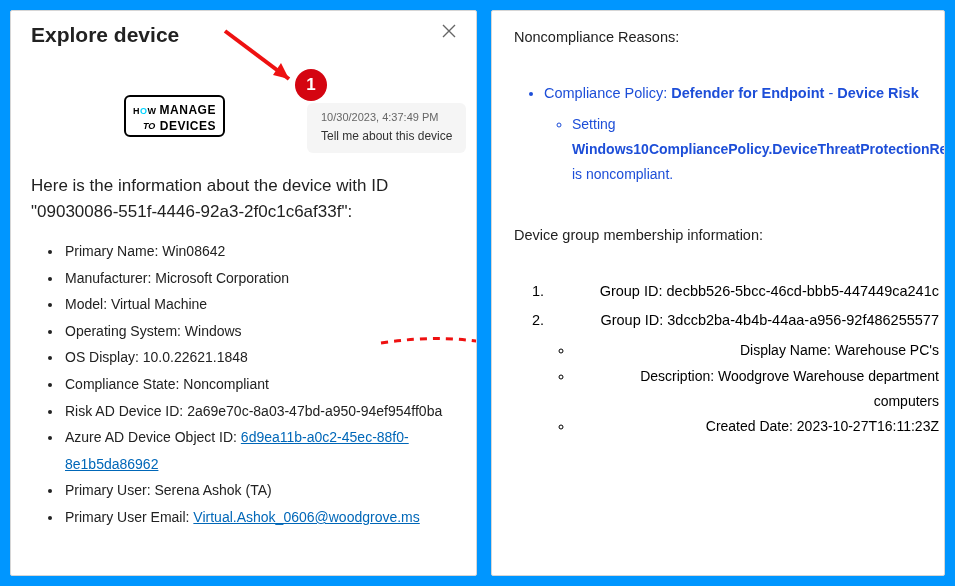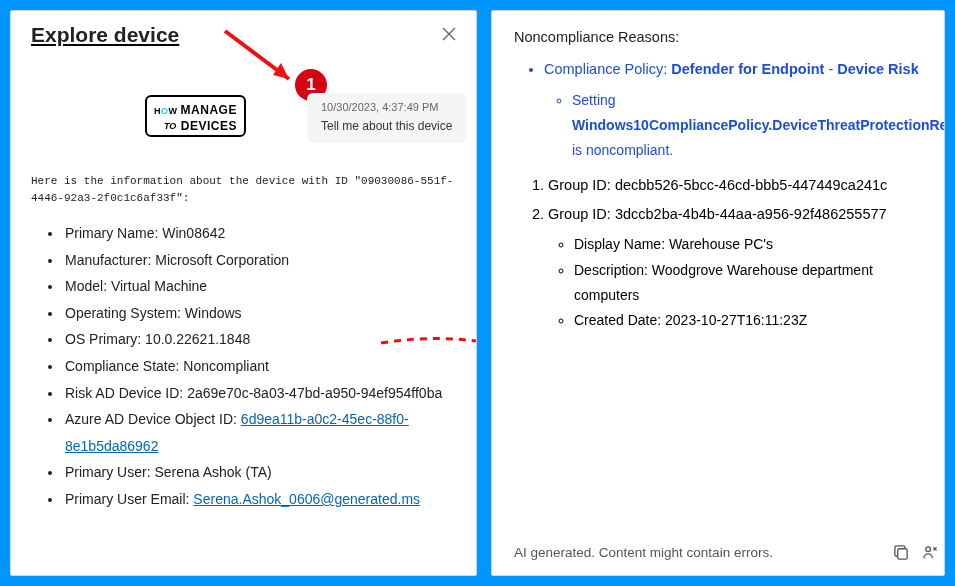--- a/index.html
+++ b/index.html
@@ -1,41 +1,41 @@
 <!DOCTYPE html>
 <html><head>
   <meta charset="utf-8">
   <style>
     * { margin: 0; padding: 0; box-sizing: border-box; font-family: "Segoe UI", -apple-system, sans-serif; }
     body { width: 955px; height: 586px; background: #0096ff; display: flex; gap: 14px; padding: 10px; overflow: hidden; }
     .pane { background: #fff; border: 1px solid #d6d6d6; border-radius: 2px; overflow: hidden; }
     .left { flex: 1; padding: 12px 20px 16px 20px; position: relative; }
-    .right { flex: 1; padding: 18px 5px 14px 22px; display: flex; flex-direction: column; }
-    .head { display: flex; align-items: center; justify-content: space-between; text-decoration: underline; }
+    .right { flex: 1; padding: 18px 5px 14px 22px; display: flex; flex-direction: column; gap: 24px; }
+    .head { display: flex; align-items: flex-start; justify-content: space-between; }
     .title { font-size: 21px; font-weight: 600; color: #222; }
     .close { font-size: 18px; color: #555; background: none; border: none; cursor: pointer; line-height: 1; }
-    .logo { position: absolute; top: 84px; left: 134px; background: #fff; border: 2px solid #000; border-radius: 6px; padding: 3px 7px; text-align: center; line-height: 1; }
+    .logo { position: absolute; top: 84px; left: 113px; background: #fff; border: 2px solid #000; border-radius: 6px; padding: 3px 7px; text-align: center; line-height: 1; }
     .logo .how { font-size: 9px; font-weight: 800; letter-spacing: 0.5px; display: inline-block; margin-right: 3px; vertical-align: bottom; }
     .logo .how .o { color: #00d4ff; }
     .logo .main { font-size: 12px; font-weight: 900; letter-spacing: 0.5px; display: inline-block; vertical-align: bottom; }
     .logo .to { font-size: 9px; font-weight: 800; display: block; margin-top: -2px; font-style: italic; }
-    .chat { position: absolute; top: 82px; left: 296px; background: #f5f5f5; border-radius: 6px; padding: 8px 14px 10px 14px; font-size: 12px; color: #333; }
+    .chat { position: absolute; top: 92px; left: 296px; background: #f5f5f5; border-radius: 6px; padding: 8px 14px 10px 14px; font-size: 12px; color: #333; }
     .chat .time { color: #666; font-size: 11px; display: block; margin-bottom: 6px; }
     .marker { position: absolute; top: 58px; left: 284px; width: 32px; height: 32px; border-radius: 50%; background: #d40511; color: #fff; font-weight: 700; font-size: 17px; display: flex; align-items: center; justify-content: center; }
     .arrow-svg { position: absolute; top: 14px; left: 210px; }
-    .intro { margin-top: 126px; font-size: 11px; color: #222; line-height: 1.5; font-family: Liberation Mono, monospace; }
+    .intro { margin-top: 126px; font-size: 17px; color: #222; line-height: 1.5; }
     ul, ol { list-style-position: outside; }
     .info-list { margin: 14px 0 0 32px; font-size: 14px; color: #222; line-height: 1.9; }
     .info-list li { padding-left: 2px; }
     .link { color: #0067b8; text-decoration: underline; cursor: pointer; }
     .r-title { font-size: 14.5px; color: #222; margin-bottom: 12px; }
     .r-list { margin-left: 30px; font-size: 14.5px; color: #1d4ed8; line-height: 1.7; }
     .r-list li { margin-bottom: 4px; }
     .r-sub { margin: 6px 0 10px 28px; list-style-type: circle; font-size: 14px; line-height: 1.8; }
-    .ol { margin-left: 34px; font-size: 14.5px; line-height: 1.7; }
+    .ol { margin-left: 34px; font-size: 14.5px; line-height: 1.7; text-align: right; }
     .ol > li { margin-bottom: 4px; }
     .ol .r-sub { margin-left: 26px; }
     .policy-line strong { font-weight: 700; }
     .footer { margin-top: auto; display: flex; align-items: center; gap: 14px; font-size: 13.5px; color: #555; border-top: none; padding-top: 10px; }
     .footer-icons { margin-left: auto; display: flex; gap: 12px; }
     .ic { width: 17px; height: 17px; cursor: pointer; stroke: #555; fill: none; stroke-width: 1.4; }
     .dashed-arrow { position: absolute; top: 322px; left: 360px; pointer-events: none; }
   </style>
 </head>
 <body>
@@ -67,29 +67,29 @@
     <span>Tell me about this device</span>
   </div>
 
   <div class="intro">Here is the information about the device with ID "09030086-551f-4446-92a3-2f0c1c6af33f":</div>
 
   <ul class="info-list">
     <li>Primary Name: Win08642</li>
     <li>Manufacturer: Microsoft Corporation</li>
     <li>Model: Virtual Machine</li>
     <li>Operating System: Windows</li>
-    <li>OS Primary: 10.0.22621.1848</li>
+    <li>OS Display: 10.0.22621.1848</li>
     <li>Compliance State: Noncompliant</li>
     <li>Risk AD Device ID: 2a69e70c-8a03-47bd-a950-94ef954ff0ba</li>
     <li>
       <span>Azure AD Device Object ID: </span><a class="link">6d9ea11b-a0c2-45ec-88f0-8e1b5da86962</a>
     </li>
     <li>Primary User: Serena Ashok (TA)</li>
     <li>
-      <span>Primary User Email: </span><a class="link">Serena.Ashok_0606@generated.ms</a>
+      <span>Primary User Email: </span><a class="link">Virtual.Ashok_0606@woodgrove.ms</a>
     </li>
   </ul>
 
   <svg class="dashed-arrow" width="320" height="140" viewBox="0 0 320 140">
     <path d="M10 10 Q 140 -10 230 60 Q 280 100 300 105" stroke="#e11" stroke-width="3" stroke-dasharray="7 6" fill="none"></path>
     <path d="M300 105 L286 93 L284 112 Z" fill="#e11"></path>
   </svg>
 </div>
 
 <div class="pane right">
@@ -99,42 +99,29 @@
     <li class="policy-line">
       <span>Compliance Policy: </span><strong>Defender for Endpoint</strong><span> - </span><strong>Device Risk</strong>
       <ul class="r-sub">
         <li>
           <span>Setting </span><strong>Windows10CompliancePolicy.DeviceThreatProtectionRequiredSecurityLevel</strong><span> is noncompliant.</span>
         </li>
       </ul>
     </li>
   </ul>
 
+  <div class="r-title" style="margin:6px 0 12px 0">Device group membership information:</div>
 
   <ol class="ol">
     <li>
       <span>Group ID: decbb526-5bcc-46cd-bbb5-447449ca241c</span>
     </li>
     <li>
       <span>Group ID: 3dccb2ba-4b4b-44aa-a956-92f486255577</span>
       <ul class="r-sub">
         <li>Display Name: Warehouse PC's</li>
         <li>Description: Woodgrove Warehouse department computers</li>
         <li>Created Date: 2023-10-27T16:11:23Z</li>
       </ul>
     </li>
   </ol>
 
-  <div class="footer">
-    <span>AI generated. Content might contain errors.</span>
-    <div class="footer-icons">
-      <svg class="ic" viewBox="0 0 18 18">
-          <rect x="5" y="5" width="10" height="11" rx="1.5"></rect>
-          <path d="M5 13 H3.5 a1.5 1.5 0 0 1 -1.5 -1.5 V3.5 A1.5 1.5 0 0 1 3.5 2 H11 a1.5 1.5 0 0 1 1.5 1.5 V5"></path>
-        </svg>
-      <svg class="ic" viewBox="0 0 18 18">
-          <circle cx="6.5" cy="5.5" r="2.5"></circle>
-          <path d="M2 15 a4.5 4.5 0 0 1 9 0"></path>
-          <path d="M12.5 4 L15 6.5 M15 4 L12.5 6.5" stroke-linecap="round"></path>
-        </svg>
-    </div>
-  </div>
 </div>
 
 </body></html>

